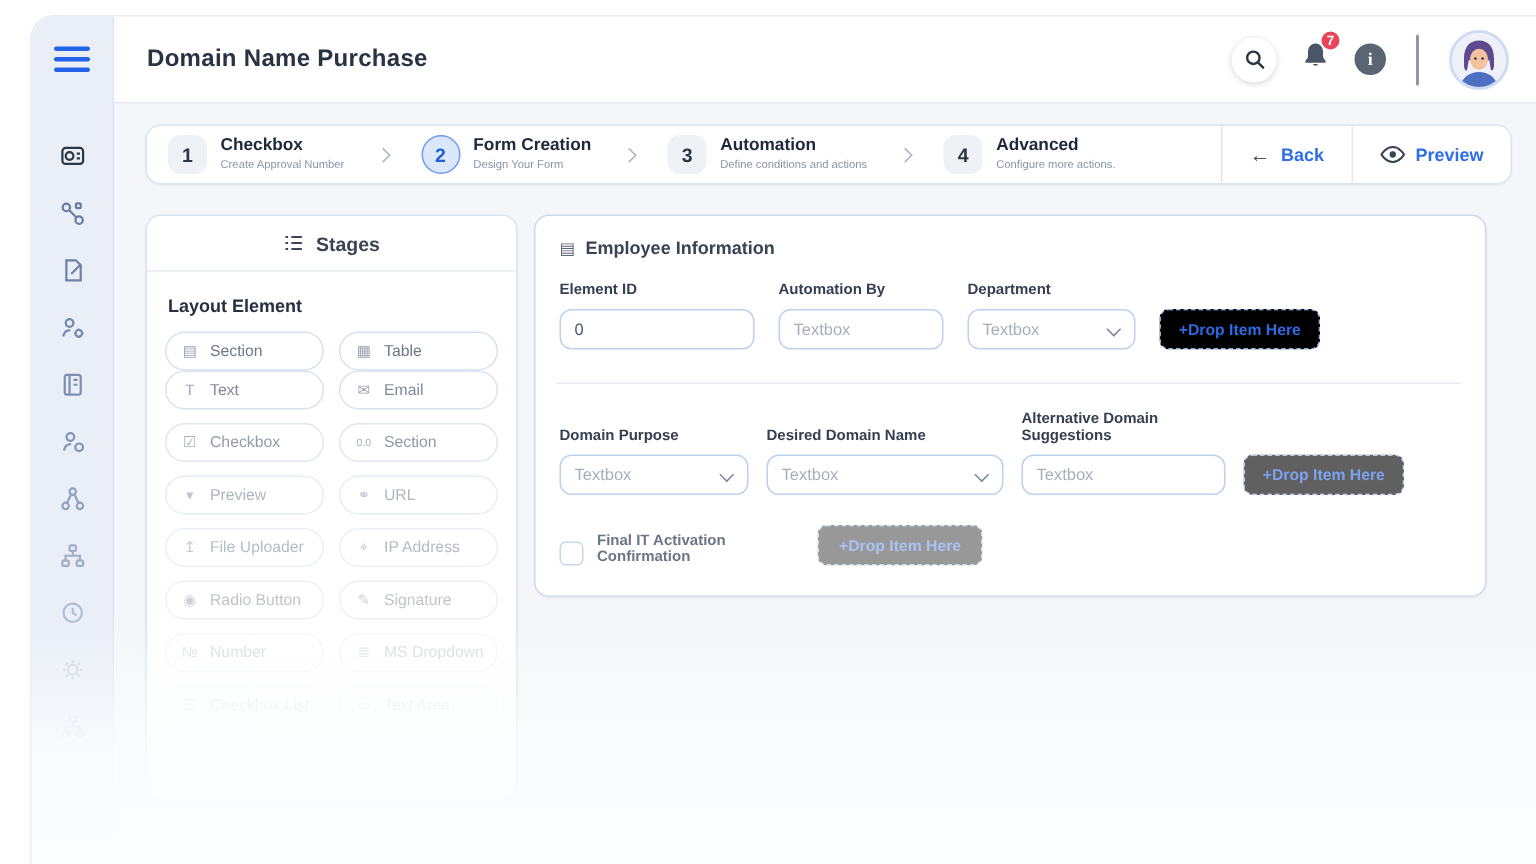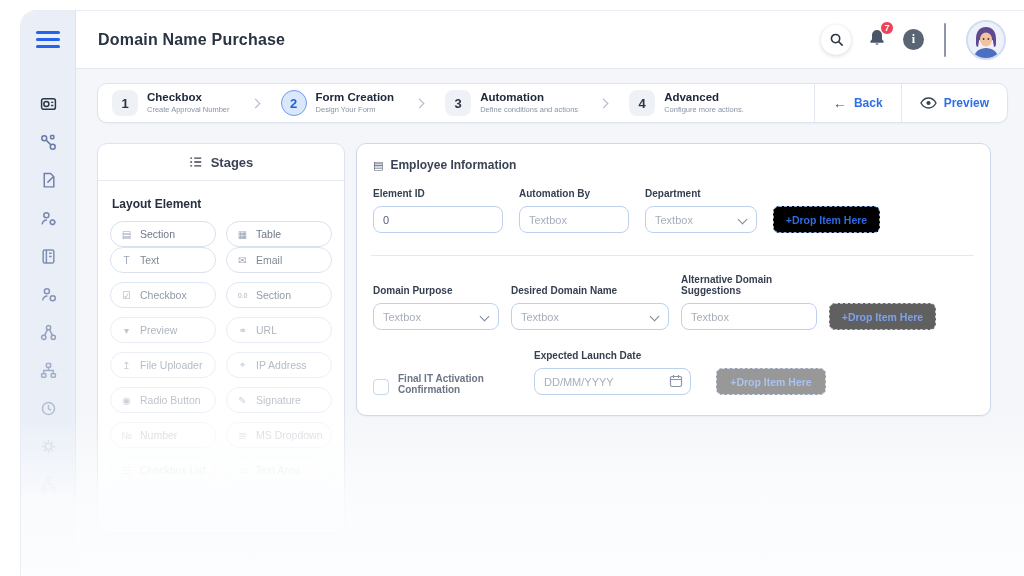--- a/index.html
+++ b/index.html
@@ -422,32 +422,20 @@
             <div class="fctl"><input placeholder="Textbox" style=""></div>
           </div>
           <div class="drop" style="width:107px; opacity:.62">+Drop Item Here</div>
         </div>
 
         <div class="frow" style="margin-top:20px; gap:14px">
           <div class="chkrow" style="width:147px">
             <span class="chkbox"></span>
             <span class="chklabel">Final IT Activation Confirmation</span>
           </div>
-          <div class="fgroup" style="width:157px">
-            <div class="flabel">Expected Launch Date</div>
-            <div class="fctl">
-              <input placeholder="DD/MM/YYYY" style="">
-              <span class="cal-ico">
-                <svg width="14" height="14" viewBox="0 0 14 14" fill="none" stroke="currentColor" stroke-width="1.2">
-                    <rect x="1.5" y="2.5" width="11" height="10" rx="1.5"></rect>
-                    <path d="M1.5 5.5h11M4.5 1v3M9.5 1v3"></path>
-                  </svg>
-              </span>
-            </div>
-          </div>
           <div class="drop" style="width:110px; opacity:.4; margin-left:11px">+Drop Item Here</div>
         </div>
       </section>
     </div>
 
   </div>
 
   <div class="fade"></div>
 </div>
 

